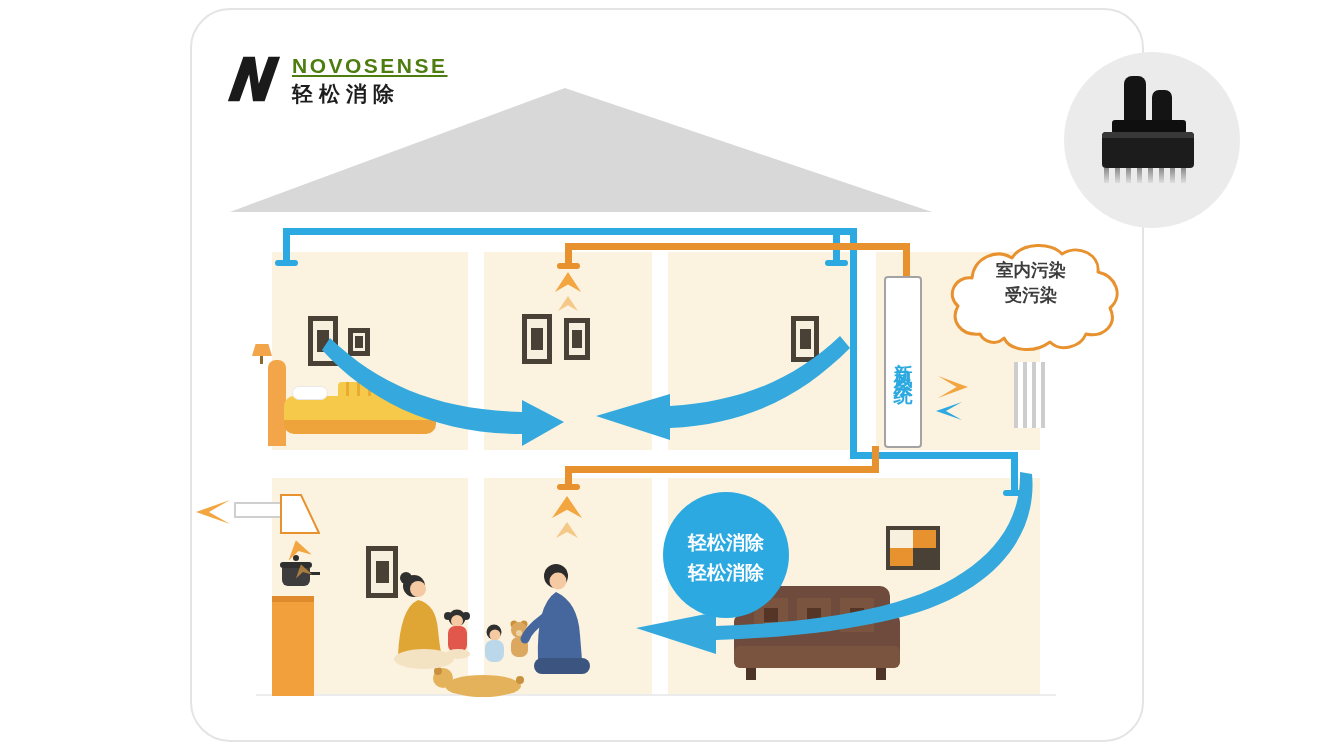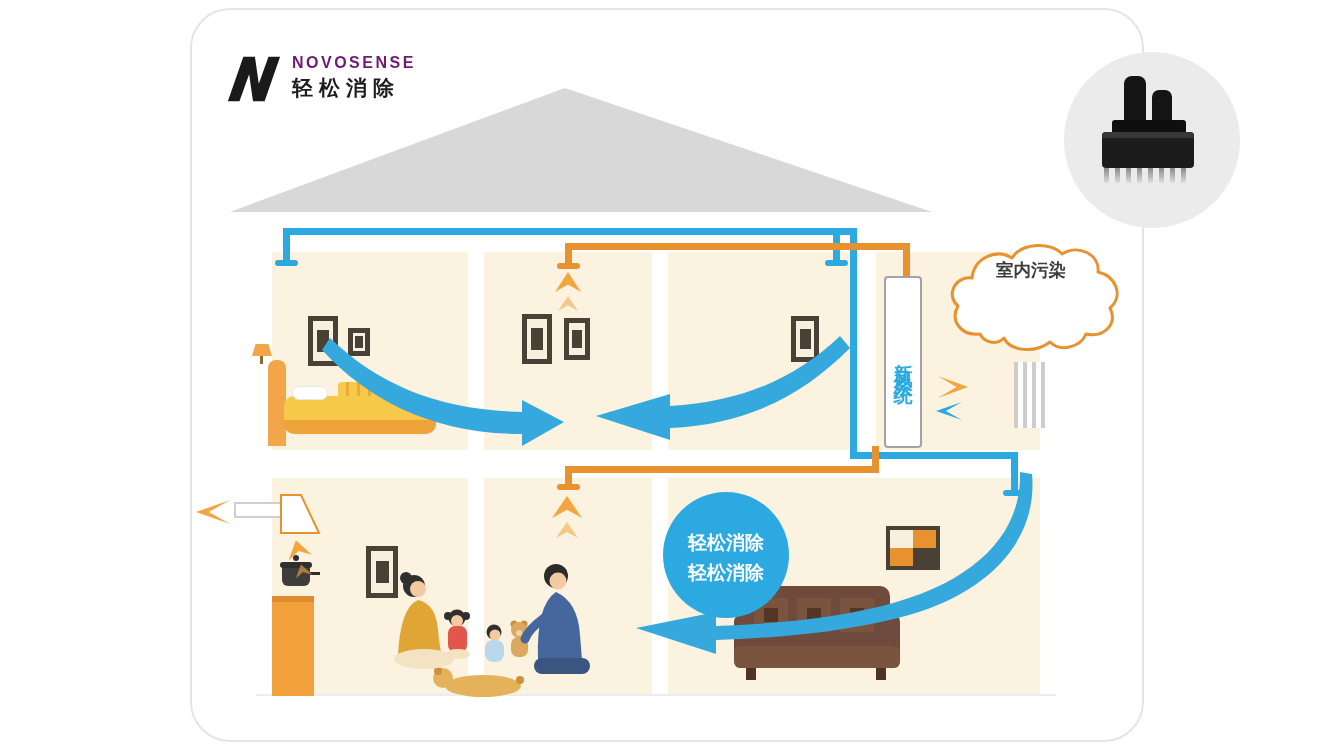--- a/index.html
+++ b/index.html
@@ -31,21 +31,21 @@
   .unit { background:#fff; border:2px solid #a3a3a3; border-radius:4px;
           display:flex; align-items:center; justify-content:center; }
   .unit-label { writing-mode:vertical-rl; color:var(--blue,#2BA9E0); font-weight:bold;
                 font-size:19px; letter-spacing:7px; }
 
   .bubble { background:var(--blue,#2BA9E0); border-radius:50%; color:#fff; font-weight:bold;
             font-size:19px; line-height:1.6; text-align:center; padding-top:36px; }
 
   .cloud-text { text-align:center; font-weight:bold; font-size:17.5px; line-height:1.42; color:#3c3c3c; }
 
-  .brand { font-size:16px; font-weight:bold; letter-spacing:2.5px; color:#701a75; }
+  .brand { font-size:21px; font-weight:bold; letter-spacing:2.5px; color:#4d7c0f;text-decoration:underline; }
   .brand-cn { font-size:21px; font-weight:bold; letter-spacing:6px; color:#1d1d1d; margin-top:2px; }
 
   .radiator { background:repeating-linear-gradient(90deg,#F7C94B 0 8px,#E8AC30 8px 11px); border-radius:4px; }
 </style>
 </head>
 <body>
 
 <div class="page">
 
   <div class="abs card" style="left:190px;top:8px;width:954px;height:734px;z-index:1"></div>
@@ -212,20 +212,21 @@
   <div class="abs bubble" style="left:663px;top:492px;width:126px;height:126px;z-index:22">
     <div>轻松消除</div>
     <div>轻松消除</div>
   </div>
 
   <svg class="abs" style="left:938px;top:238px;z-index:30" width="186" height="126" viewBox="0 0 186 126">
     <path d="M42,96 C22,98 12,82 20,68 C8,58 16,38 34,40 C36,20 58,10 74,20 C84,4 114,4 124,16 C140,6 162,16 160,34 C178,38 186,58 172,70 C180,86 166,100 148,96 C142,110 122,114 112,104 C96,116 72,113 66,100 C58,108 46,104 42,96 Z" fill="#ffffff" stroke="var(--orange,#E8922F)" stroke-width="3" stroke-linejoin="round"></path>
   </svg>
   <div class="abs cloud-text" style="left:950px;top:258px;width:162px;z-index:31">
     <div>室内污染</div>
+    <div>受污染</div>
   </div>
 
   <svg class="abs" style="left:224px;top:56px;z-index:40" width="58" height="46" viewBox="0 0 60 46">
     <path d="M4,46 L20,0 L32,0 L36,28 L46,0 L58,0 L42,46 L30,46 L26,18 L16,46 Z" fill="#1a1a1a"></path>
   </svg>
   <div class="abs" style="left:292px;top:54px;z-index:40">
     <div class="brand">NOVOSENSE</div>
     <div class="brand-cn">轻松消除</div>
   </div>
 

